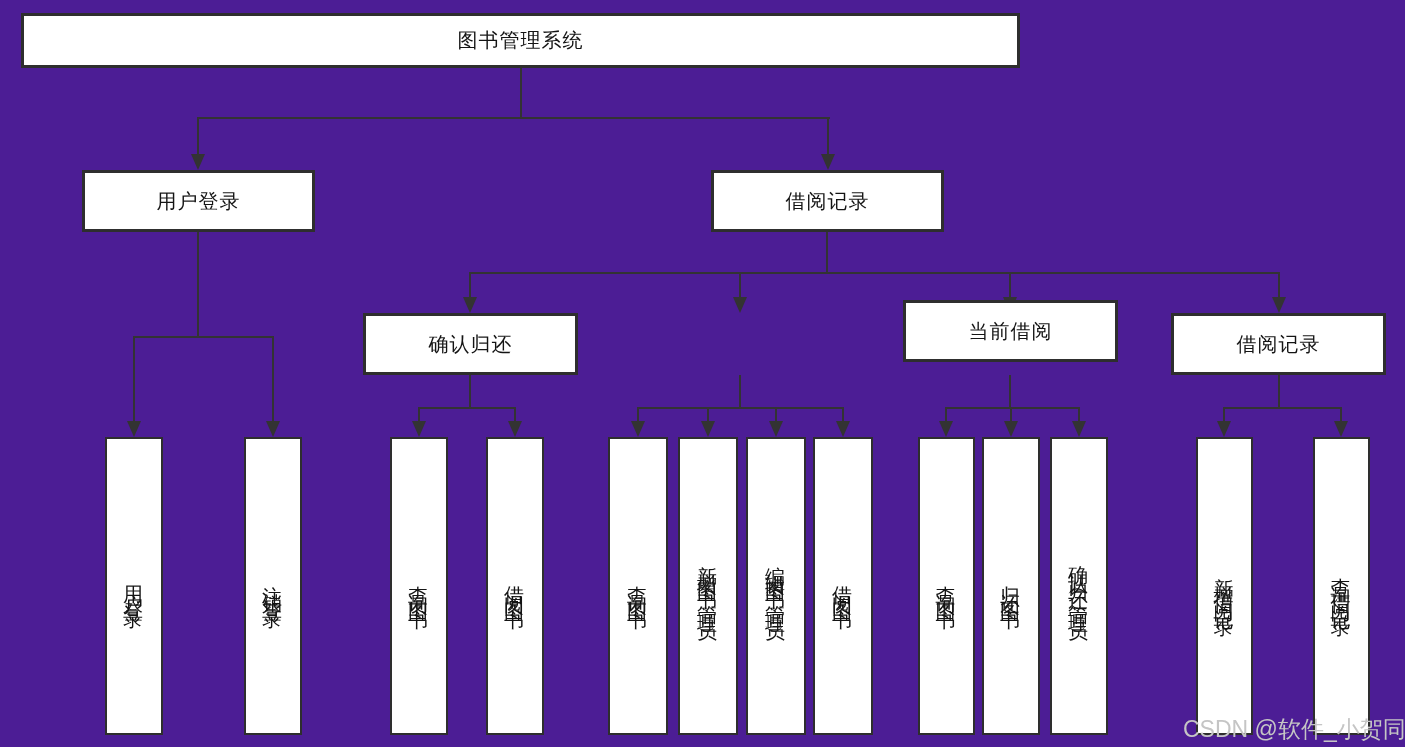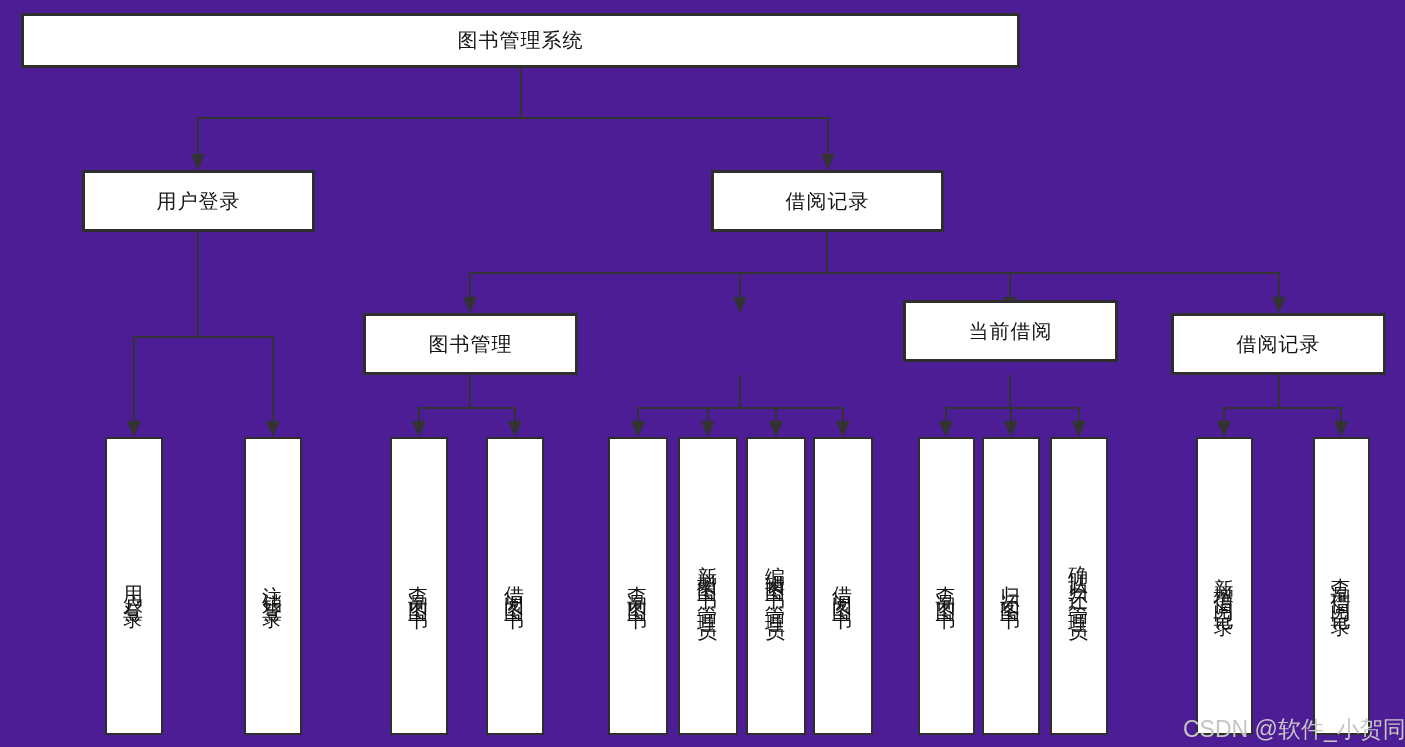--- a/index.html
+++ b/index.html
@@ -75,21 +75,21 @@
   <div class="hl" style="left:469px;top:272px;width:811px"></div>
   <div class="vl" style="left:469px;top:272px;height:27px"></div>
   <div class="ah" style="left:463px;top:297px"></div>
   <div class="vl" style="left:739px;top:272px;height:27px"></div>
   <div class="ah" style="left:733px;top:297px"></div>
   <div class="vl" style="left:1009px;top:272px;height:27px"></div>
   <div class="ah" style="left:1003px;top:297px"></div>
   <div class="vl" style="left:1278px;top:272px;height:27px"></div>
   <div class="ah" style="left:1272px;top:297px"></div>
 
-  <div class="box" style="left:363px;top:313px;width:215px;height:62px">图书管理</div>
+  <div class="box" style="left:363px;top:313px;width:215px;height:62px">确认归还</div>
   <div class="box" style="left:903px;top:300px;width:215px;height:62px">当前借阅</div>
   <div class="box" style="left:1171px;top:313px;width:215px;height:62px">借阅记录</div>
 
   <div class="vl" style="left:469px;top:375px;height:34px"></div>
   <div class="hl" style="left:418px;top:407px;width:98px"></div>
   <div class="vl" style="left:418px;top:407px;height:16px"></div>
   <div class="ah" style="left:412px;top:421px"></div>
   <div class="vl" style="left:514px;top:407px;height:16px"></div>
   <div class="ah" style="left:508px;top:421px"></div>
 

